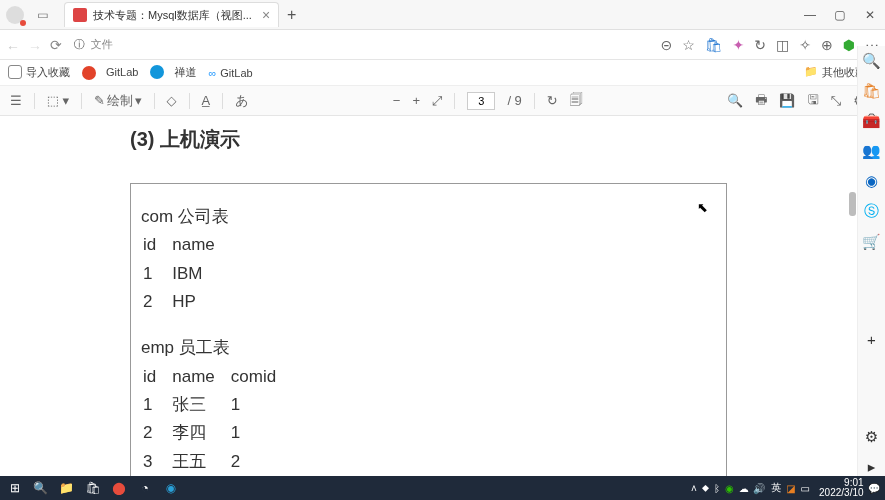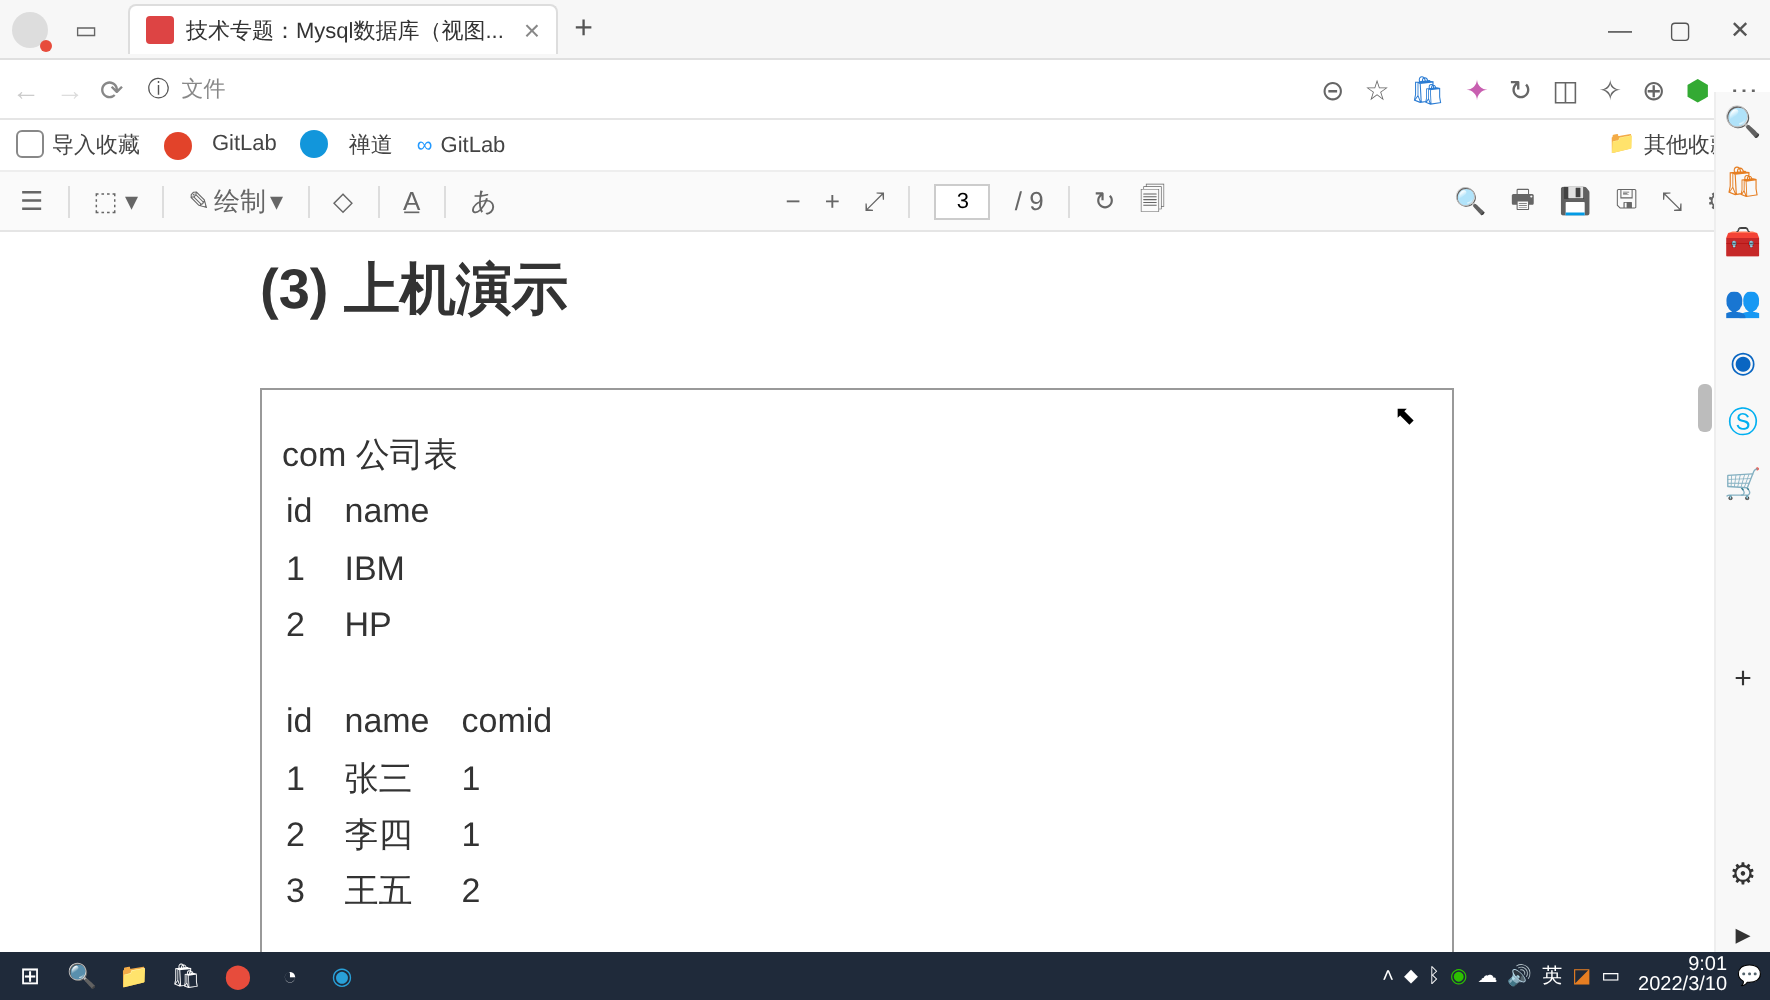--- a/index.html
+++ b/index.html
@@ -23,21 +23,21 @@
 .bookbar{height:26px;display:flex;align-items:center;padding:0 8px;gap:12px;border-bottom:1px solid #eee;font-size:11px}
 .bm{display:flex;gap:4px;color:#444}
 .bm .sq{width:14px;height:14px;border-radius:3px}
 .spacer{flex:1}
 .pdfbar{height:30px;background:#fafafa;border-bottom:1px solid #e5e5e5;display:flex;align-items:center;padding:0 10px;gap:12px}
 .pdfbar .tool{color:#666;font-size:13px;display:flex;align-items:center;gap:2px}
 .pdfbar .sep{width:1px;height:16px;background:#ddd}
 .pageinput{width:28px;height:18px;border:1px solid #ccc;text-align:center;font-size:11px}
 .viewer{position:absolute;top:116px;left:0;right:28px;bottom:24px;background:#fff;overflow:hidden}
 .page-content{padding:10px 130px}
-.heading{font-size:28px;font-weight:bold;margin-bottom:30px}
+.heading{font-size:20px;font-weight:bold;margin-bottom:30px}
 .codebox{border:1px solid #999;padding:20px 10px;font-size:17px;line-height:1.55}
 .codebox td{padding:0 14px 0 0;white-space:nowrap}
 .codebox .tbl{margin-bottom:18px}
 .sidebar{position:absolute;right:0;top:46px;bottom:24px;width:28px;background:#f8f8f8;border-left:1px solid #eee;display:flex;flex-direction:column;align-items:center;padding-top:6px;gap:12px}
 .sidebar span{font-size:15px}
 .hscroll{position:absolute;left:0;right:14px;bottom:10px;height:12px;background:#f0f0f0}
 .hscroll .thumb{position:absolute;left:34px;width:760px;top:2px;height:8px;background:#bcbcbc;border-radius:4px}
 .vthumb{position:absolute;right:29px;top:192px;width:7px;height:24px;background:#bcbcbc;border-radius:3px}
 .taskbar{position:absolute;bottom:0;left:0;right:0;height:24px;background:#1f2a3a;display:flex;align-items:center;padding:0 4px;gap:4px}
 .taskbar .tb{width:22px;height:20px;display:flex;align-items:center;justify-content:center;color:#fff;font-size:12px}
@@ -159,20 +159,21 @@
                 <td>IBM</td>
               </tr>
           <tr>
                 <td>2</td>
                 <td>HP</td>
               </tr>
         </tbody>
           </table>
       </div>
       <div class="tbl">
+        <div>emp 员工表</div>
         <table>
           <tbody>
               <tr>
                 <td>id</td>
                 <td>name</td>
                 <td>comid</td>
               </tr>
           <tr>
                 <td>1</td>
                 <td>张三</td>

